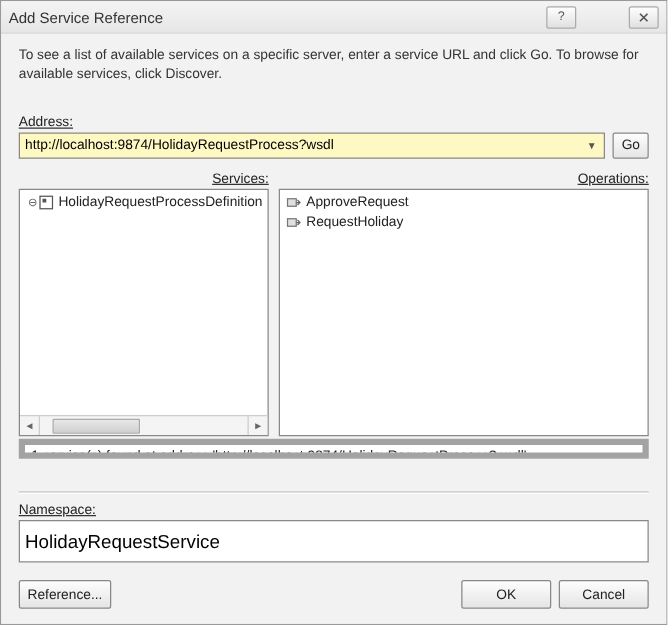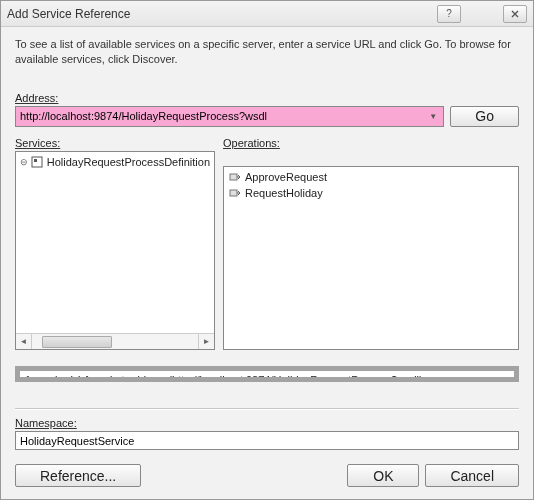--- a/index.html
+++ b/index.html
@@ -70,47 +70,47 @@
       display: flex;
       align-items: center;
       gap: 6px;
       margin-bottom: 10px;
     }
     .address-input {
       flex: 1;
       display: flex;
       align-items: center;
       border: 1px solid #888;
-      background: #f9a8d4;
+      background: #fef9c3;
       height: 21px;
       padding: 0 4px;
     }
     .address-input input {
       flex: 1;
       border: none;
       outline: none;
       font-family: inherit;
       font-size: 11px;
       background: transparent;
     }
     .dropdown-arrow {
       width: 12px;
       text-align: center;
       color: #555;
       font-size: 8px;
       cursor: pointer;
     }
     .btn {
       height: 21px;
-      padding: 0 24px;
+      padding: 0 6px;
       border: 1px solid #888;
       border-radius: 2px;
       background: linear-gradient(#fdfdfd, #e5e5e5);
       font-family: inherit;
-      font-size: 14px;
+      font-size: 11px;
       color: #222;
       cursor: pointer;
       display: inline-flex;
       align-items: center;
       justify-content: center;
     }
     .btn-split {
       display: flex;
     }
     .btn-split .btn { border-radius: 2px 0 0 2px; }
@@ -123,30 +123,31 @@
       display: flex;
       align-items: center;
       justify-content: center;
       font-size: 7px;
       color: #555;
       cursor: pointer;
     }
     .lists-row {
       display: flex;
       gap: 8px;
-      margin-bottom: 16px;
+      margin-bottom: 2px;
       flex: 1;
       min-height: 0;
+      text-align: right;
     }
     .list-col {
       display: flex;
       flex-direction: column;
     }
     .list-col.services { width: 200px; }
-    .list-col.operations { flex: 1; gap: 15px; }
+    .list-col.operations { flex: 1; }
     .listbox {
       flex: 1;
       border: 1px solid #888;
       background: #fff;
       overflow: hidden;
       display: flex;
       flex-direction: column;
     }
     .listbox-inner {
       flex: 1;
@@ -221,24 +222,24 @@
     .separator {
       height: 1px;
       background: #c8c8c8;
       margin: 2px 0 8px 0;
       box-shadow: 0 1px 0 #fff;
     }
     .namespace-input {
       width: 100%;
       border: 1px solid #888;
       background: #fff;
-      height: 19px;
+      height: 34px;
       padding: 0 4px;
       font-family: inherit;
-      font-size: 11px;
+      font-size: 15px;
       margin-bottom: 14px;
     }
     .bottom-row {
       display: flex;
       align-items: center;
     }
     .bottom-row .spacer { flex: 1; }
     .bottom-row .btn {
       min-width: 72px;
       height: 23px;

